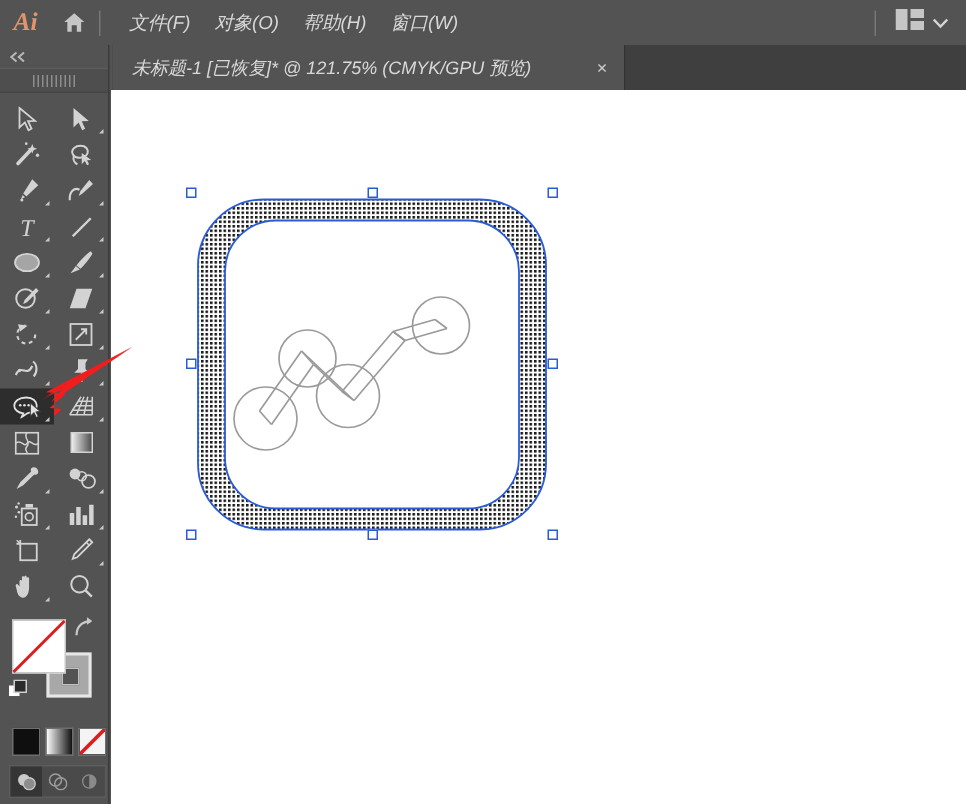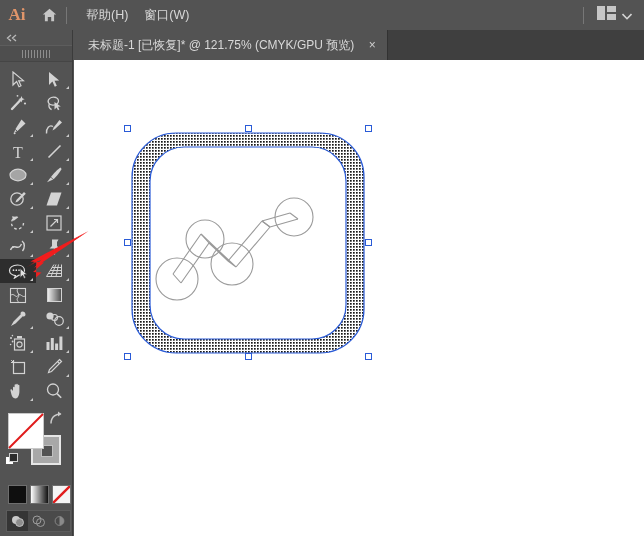--- a/index.html
+++ b/index.html
@@ -3,21 +3,21 @@
 <meta charset="utf-8">
 <style>
   * { box-sizing: border-box; margin:0; padding:0; }
   html,body { width:644px; height:536px; overflow:hidden; }
   body {
     font-family: "Liberation Sans", "DejaVu Sans", sans-serif;
     background:#535353;
     color:#d6d6d6;
     -webkit-font-smoothing:antialiased;
   }
-  #app { position:relative; width:560px; height:536px; }
+  #app { position:relative; width:560px; height:536px;font-style:italic; }
 
   
   .menubar {
     position:absolute; left:0; top:0; width:644px; height:30px;
     background:#535353;
     display:flex; align-items:center;
   }
   .ai-logo {
     width:34px; height:30px;
     display:flex; align-items:center; justify-content:center;
@@ -47,20 +47,21 @@
   .tabbar {
     position:absolute; left:75px; top:30px; width:569px; height:30px;
     background:#3f3f3f;
   }
   .tab {
     position:absolute; left:0; top:0; height:30px;
     background:#535353;
     display:flex; align-items:center;
     padding:0 8px 0 13px;
     border-right:1px solid #323232;
+    gap:29px;
   }
   .tab-title {
     font-size:12px; color:#d9d9d9; white-space:nowrap;
   }
   .tab-close {
     margin-left:11px; width:14px; height:14px;
     display:flex; align-items:center; justify-content:center;
     color:#cfcfcf; font-size:12px; line-height:1;
   }
 
@@ -169,20 +170,22 @@
 
   <div class="menubar">
     <div class="ai-logo">Ai</div>
     <div class="home-btn">
       <svg width="17" height="16" viewBox="0 0 17 16" aria-hidden="true">
         <path d="M8.5 1.8 L15.2 7.6 L13.1 7.6 L13.1 14.2 L10.2 14.2 L10.2 9.9 L6.8 9.9 L6.8 14.2 L3.9 14.2 L3.9 7.6 L1.8 7.6 Z" fill="#c6c6c6"></path>
       </svg>
     </div>
     <div class="mb-sep"></div>
     <div class="menu-items">
+      <div class="menu-item">文件(F)</div>
+      <div class="menu-item">对象(O)</div>
       <div class="menu-item">帮助(H)</div>
       <div class="menu-item">窗口(W)</div>
     </div>
     <div class="mb-right">
       <div class="mb-sep"></div>
       <div class="arrange-icon">
         <svg width="19" height="14" viewBox="0 0 19 14" aria-hidden="true">
           <rect x="0" y="0" width="8" height="14" fill="#c6c6c6"></rect>
           <rect x="10" y="0" width="9" height="6" fill="#c6c6c6"></rect>
           <rect x="10" y="8" width="9" height="6" fill="#c6c6c6"></rect>

